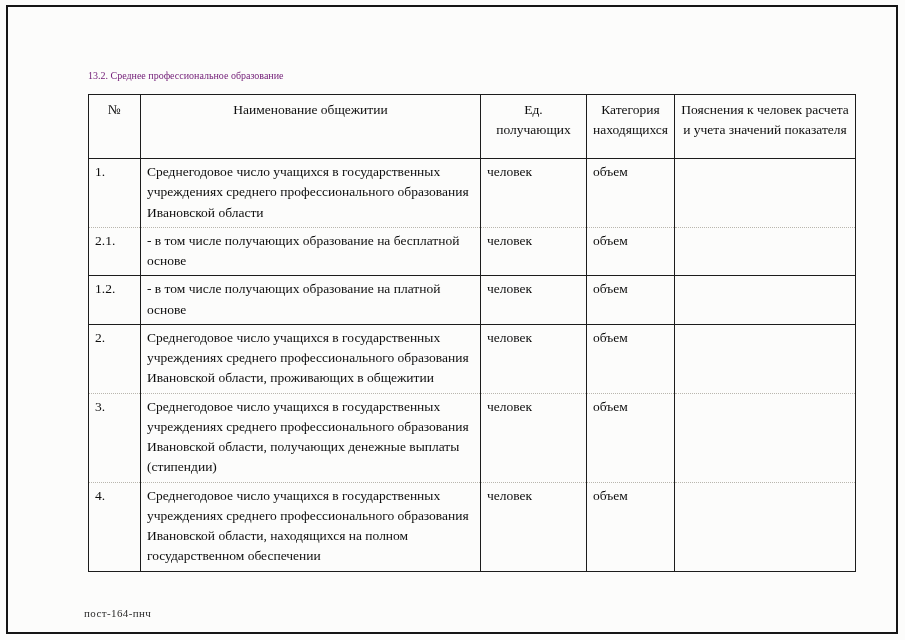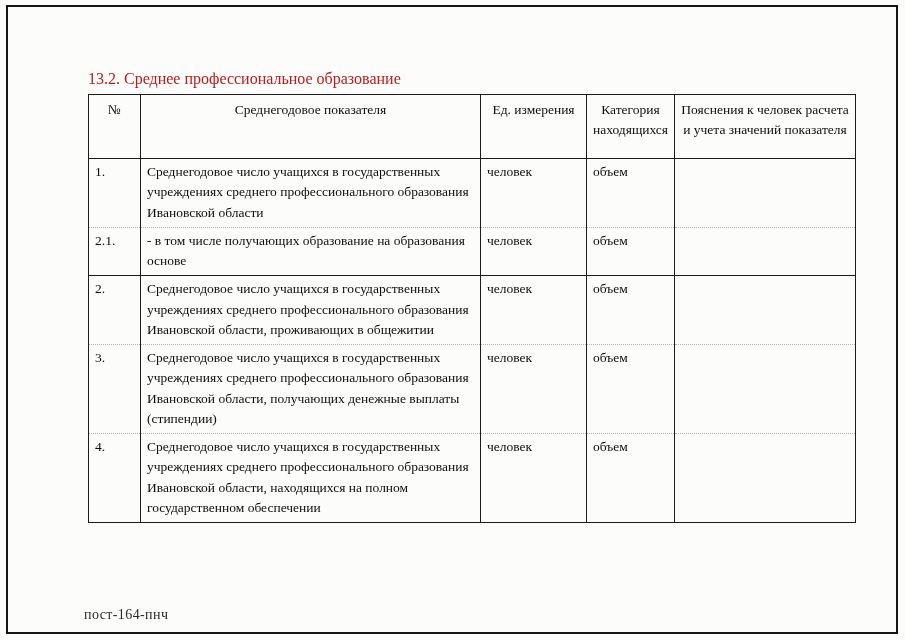--- a/index.html
+++ b/index.html
@@ -21,22 +21,22 @@
     top: 5px;
     right: 7px;
     bottom: 6px;
     border: 2px solid #151515;
     pointer-events: none;
   }
   .section-title {
     position: absolute;
     left: 88px;
     top: 70px;
-    font-size: 16px;
-    color: #b91c1c;
+    font-size: 10px;
+    color: #701a75;
     white-space: nowrap;
     text-align: center;
   }
   .table-wrap {
     position: absolute;
     left: 88px;
     top: 94px;
     width: 767px;
   }
   table.doc-table {
@@ -82,21 +82,21 @@
     border-top: 1px dotted #b9b6ae;
   }
   td.cell-num { padding-left: 7px; }
   td.cell-name { padding-left: 7px; }
   td.cell-unit, td.cell-category { padding-left: 7px; font-family: Liberation Serif, serif; }
 
   .footer-stamp {
     position: absolute;
     left: 84px;
     top: 607px;
-    font-size: 14px;
+    font-size: 11px;
     letter-spacing: 0.4px;
     color: #2a2a2a;
     filter: blur(0.4px);
   }
 </style>
 </head>
 <body>
 
 <div class="scan-frame"></div>
 
@@ -107,44 +107,51 @@
     <colgroup>
       <col class="c-num">
       <col class="c-name">
       <col class="c-unit">
       <col class="c-category">
       <col class="c-notes">
     </colgroup>
     <thead>
       <tr>
         <th>№</th>
-        <th>Среднегодовое показателя</th>
-        <th>Ед. измерения</th>
+        <th>Наименование общежитии</th>
+        <th>Ед. получающих</th>
         <th>Категория находящихся</th>
         <th>Пояснения к человек расчета и учета значений показателя</th>
       </tr>
     </thead>
     <tbody>
 
       <tr>
         <td class="cell-num">1.</td>
         <td class="cell-name">Среднегодовое число учащихся в государственных учреждениях среднего профессионального образования Ивановской области</td>
         <td class="cell-unit">человек</td>
         <td class="cell-category">объем</td>
         <td class="cell-notes"></td>
       </tr>
 
       <tr class="sep-dotted">
         <td class="cell-num">2.1.</td>
-        <td class="cell-name">- в том числе получающих образование на образования основе</td>
+        <td class="cell-name">- в том числе получающих образование на бесплатной основе</td>
         <td class="cell-unit">человек</td>
         <td class="cell-category">объем</td>
         <td class="cell-notes"></td>
       </tr>
 
+      <tr class="sep-solid">
+        <td class="cell-num">1.2.</td>
+        <td class="cell-name">- в том числе получающих образование на платной основе</td>
+        <td class="cell-unit">человек</td>
+        <td class="cell-category">объем</td>
+        <td class="cell-notes"></td>
+      </tr>
 
       <tr class="sep-solid">
         <td class="cell-num">2.</td>
         <td class="cell-name">Среднегодовое число учащихся в государственных учреждениях среднего профессионального образования Ивановской области, проживающих в общежитии</td>
         <td class="cell-unit">человек</td>
         <td class="cell-category">объем</td>
         <td class="cell-notes"></td>
       </tr>
 
       <tr class="sep-dotted">

